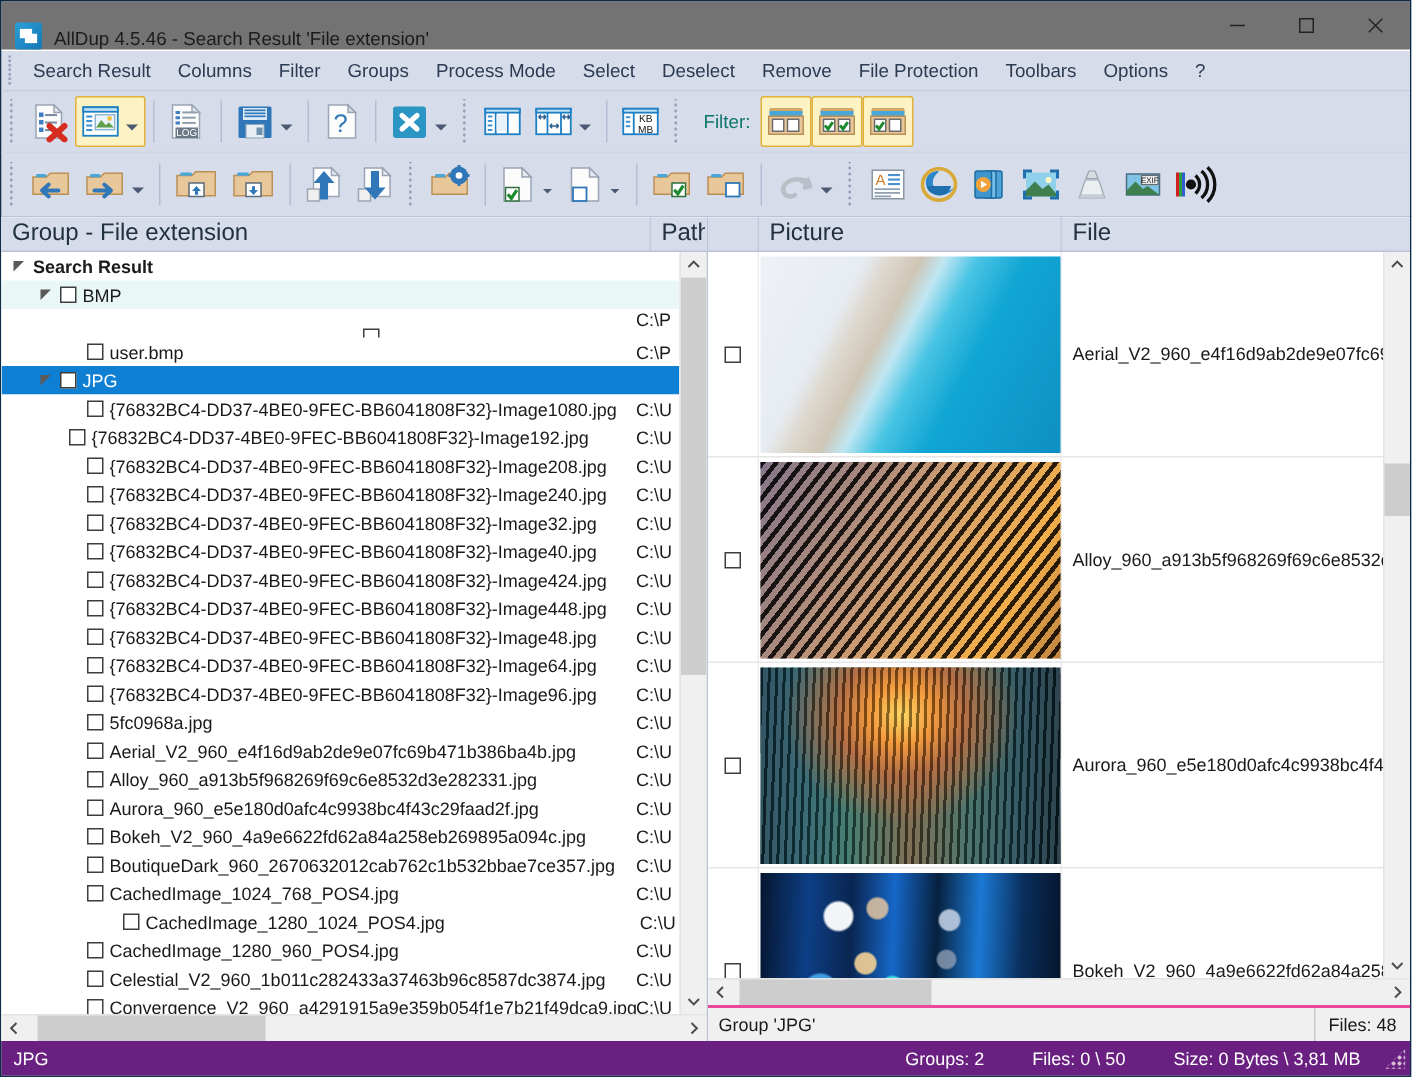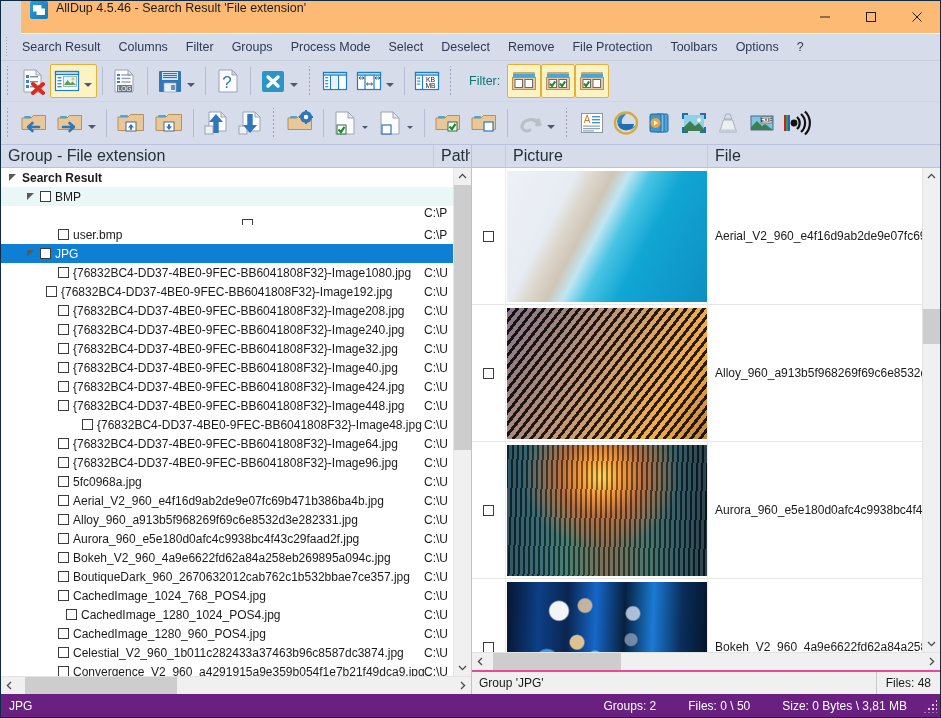--- a/index.html
+++ b/index.html
@@ -9,22 +9,22 @@
     font-size:12px;color:#1a1a1a;background:#fff;
     -webkit-font-smoothing:antialiased;
   }
   .app{
     width:941px;height:718px;position:relative;
     border:1px solid #0d2b45;box-sizing:border-box;
     display:flex;flex-direction:column;background:#d6dcea;
   }
   
   .titlebar{
-    height:32px;background:#fdba74;display:flex;align-items:flex-start;
-    flex:0 0 32px;border-bottom:1px solid #ffffff;margin-left:20px;
+    height:32px;background:#737373;display:flex;align-items:flex-end;
+    flex:0 0 32px;border-bottom:1px solid #ffffff;
   }
   .title-icon{
     width:18px;height:18px;margin-left:9px;margin-right:8px;
     background:linear-gradient(135deg,#2a9fd8 0%,#1577b5 100%);
     border-radius:2px;position:relative;flex:0 0 18px;
   }
   .title-icon:after{
     content:"";position:absolute;left:3px;top:4px;width:12px;height:10px;
     background:#fff;border-radius:1px;
     clip-path:polygon(0 0,70% 0,70% 35%,100% 35%,100% 100%,30% 100%,30% 65%,0 65%);
@@ -669,21 +669,21 @@
               <span class="cb"></span>
               <span class="tlabel">{76832BC4-DD37-4BE0-9FEC-BB6041808F32}-Image424.jpg</span>
               <span class="tpath">C:\U</span>
             </div>
             <div class="trow plain" style="position: relative; padding-left: 44px;">
               <span style="width: 13px; flex: 0 0 13px;"></span>
               <span class="cb"></span>
               <span class="tlabel">{76832BC4-DD37-4BE0-9FEC-BB6041808F32}-Image448.jpg</span>
               <span class="tpath">C:\U</span>
             </div>
-            <div class="trow plain" style="position: relative; padding-left: 44px; margin-left: 24px;">
+            <div class="trow plain" style="position: relative; padding-left: 44px;">
               <span style="width: 13px; flex: 0 0 13px;"></span>
               <span class="cb"></span>
               <span class="tlabel">{76832BC4-DD37-4BE0-9FEC-BB6041808F32}-Image48.jpg</span>
               <span class="tpath">C:\U</span>
             </div>
             <div class="trow plain" style="position: relative; padding-left: 44px;">
               <span style="width: 13px; flex: 0 0 13px;"></span>
               <span class="cb"></span>
               <span class="tlabel">{76832BC4-DD37-4BE0-9FEC-BB6041808F32}-Image64.jpg</span>
               <span class="tpath">C:\U</span>
@@ -729,21 +729,21 @@
               <span class="cb"></span>
               <span class="tlabel">BoutiqueDark_960_2670632012cab762c1b532bbae7ce357.jpg</span>
               <span class="tpath">C:\U</span>
             </div>
             <div class="trow plain" style="position: relative; padding-left: 44px;">
               <span style="width: 13px; flex: 0 0 13px;"></span>
               <span class="cb"></span>
               <span class="tlabel">CachedImage_1024_768_POS4.jpg</span>
               <span class="tpath">C:\U</span>
             </div>
-            <div class="trow plain" style="position: relative; padding-left: 52px;">
+            <div class="trow plain" style="position: relative; padding-left: 68px; text-align: center;">
               <span style="width: 13px; flex: 0 0 13px;"></span>
               <span class="cb"></span>
               <span class="tlabel">CachedImage_1280_1024_POS4.jpg</span>
               <span class="tpath">C:\U</span>
             </div>
             <div class="trow plain" style="position: relative; padding-left: 44px;">
               <span style="width: 13px; flex: 0 0 13px;"></span>
               <span class="cb"></span>
               <span class="tlabel">CachedImage_1280_960_POS4.jpg</span>
               <span class="tpath">C:\U</span>

